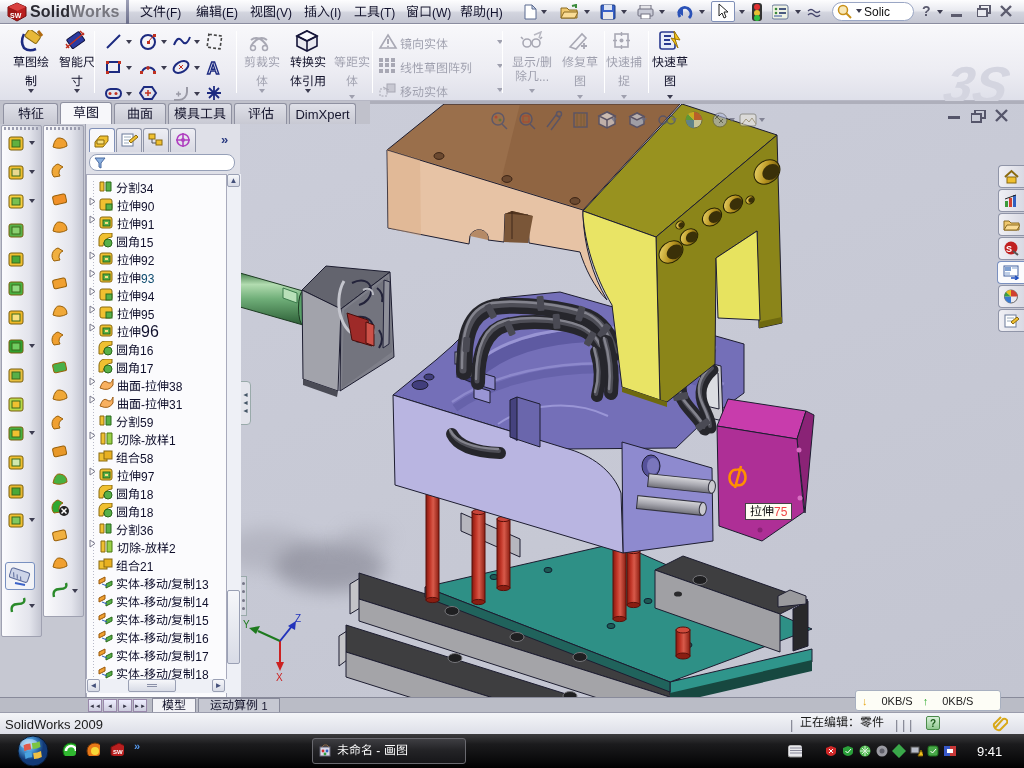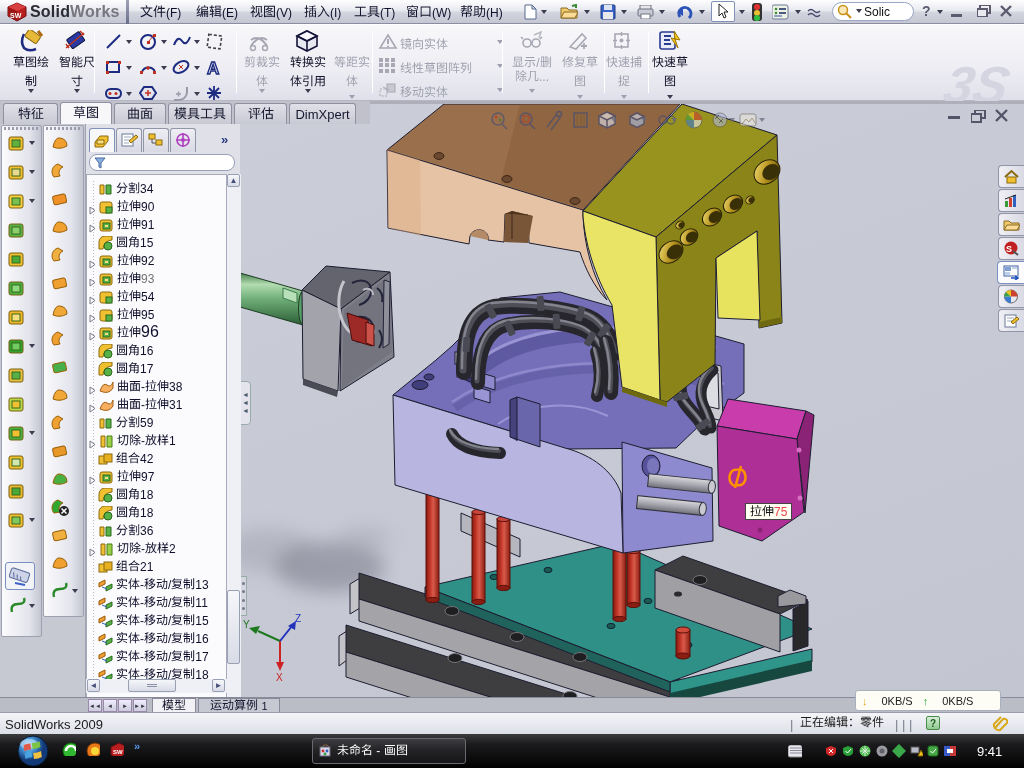--- a/index.html
+++ b/index.html
@@ -11,21 +11,21 @@
 #tabstrip{left:0;top:101px;width:370px;height:23px;background:#c0c1cb}
 .ctab{position:absolute;top:2px;height:21px;background:linear-gradient(#dfe0e8,#c8c9d3);border:1px solid #8f91a1;border-bottom:none;border-radius:3px 3px 0 0;display:flex;align-items:center;justify-content:center;font-size:12px;color:#16162e}
 .ctab.act{background:#f7f7fa;height:22px;top:1px;z-index:3}
 #lbar1{left:1px;top:125px;width:41px;height:512px;background:linear-gradient(90deg,#fbfbfd,#e3e4ec 70%,#c3c5d1);border:1px solid #9fa1b1;border-radius:2px}
 #lbar2{left:43px;top:125px;width:41px;height:492px;background:linear-gradient(90deg,#fbfbfd,#e3e4ec 70%,#c3c5d1);border:1px solid #9fa1b1;border-radius:2px}
 #leftbg{left:0;top:124px;width:85px;height:573px;background:#c6c8d2}
 #fmpanel{left:85px;top:124px;width:155px;height:573px;background:#dfe0e8;border-left:1px solid #9fa1b1}
 .fmtab{position:absolute;top:4px;height:24px;width:26px;background:linear-gradient(#eeeef4,#d8d9e3);border:1px solid #9095a8;border-bottom:none;border-radius:3px 3px 0 0}
 #fmfilter{position:absolute;left:3px;top:30px;width:146px;height:17px;background:#fff;border:1px solid #96a0b8;border-radius:8px}
 #tree{position:absolute;left:0;top:50px;width:141px;height:554px;background:#fbfbfd;border:1px solid #a8aabc;overflow:hidden}
-.ti{position:absolute;left:0;height:18px;display:flex;align-items:flex-end;white-space:nowrap}
+.ti{position:absolute;left:0;height:18px;display:flex;align-items:flex-start;white-space:nowrap}
 .vsb{position:absolute;left:141px;top:50px;width:14px;height:554px;background:#eef0f6}
 .sbb{position:absolute;background:linear-gradient(#f6f7fa,#d8dbe6);border:1px solid #9aa0b4;border-radius:2px;display:flex;align-items:center;justify-content:center;font-size:8px;color:#44507a}
 #viewport{left:240px;top:104px;width:784px;height:593px;background:linear-gradient(160deg,#cbcdd9,#c3c5d1)}
 #vstripline{left:356px;top:101px;width:668px;height:3px;background:#aeafbb}
 #modeltabs{left:0;top:697px;width:1024px;height:15px;background:#babcc6;border-top:1px solid #888a9a}
 .mtab{position:absolute;top:0;height:14px;display:flex;align-items:center;justify-content:center;font-size:11px;color:#16162e}
 #status{left:0;top:712px;width:1024px;height:22px;background:linear-gradient(#f4f5f8,#dddfe8);border-top:1px solid #9a9cac;color:#1a1a1a;font-size:13px}
 #taskbar{left:0;top:734px;width:1024px;height:34px;background:linear-gradient(#3c3c3e,#1b1b1d 30%,#070708 85%,#000)}
 .tbtn{position:absolute;top:4px;height:26px;background:linear-gradient(#55555a,#313134 45%,#1d1d20);border:1px solid #69696f;border-radius:3px;display:flex;align-items:center;color:#fff;font-size:12px}
 .tray{position:absolute;top:10px;width:14px;height:14px;border-radius:3px}
@@ -1349,36 +1349,36 @@
         <span style="margin-left:2px;width:15px;height:15px;display:inline-block"><svg width="15" height="15">
             <rect x="1" y="2" width="12" height="11" rx="2" fill="#f0c030" stroke="#8a6a10"></rect>
             <rect x="4" y="5" width="7" height="6" fill="#58b048" stroke="#2a6a1a"></rect>
             <rect x="6" y="7" width="3" height="2" fill="#f8e080"></rect>
           </svg></span>
         <span style="margin-left:3px"><svg class="zh" width="24" height="14">
             <g transform="translate(0,10.32) scale(0.1200,-0.1200)" fill="#10102c">
               <use href="#z62C9" x="0"></use>
               <use href="#z4F38" x="100"></use>
             </g>
-          </svg><span style="font-size:12px;color:#737373">93</span></span>
+          </svg><span style="font-size:12px;color:#0c4a6e">93</span></span>
       </div>
       <div class="ti" style="top:112px">
         <svg width="9" height="9" style="margin-left:1px">
           <path d="M2,1 l5,3.5 l-5,3.5 z" fill="none" stroke="#7a7a8c"></path>
         </svg>
         <span style="margin-left:2px;width:15px;height:15px;display:inline-block"><svg width="15" height="15">
             <rect x="1" y="2" width="12" height="11" rx="2" fill="#f0c030" stroke="#8a6a10"></rect>
             <rect x="7" y="7" width="6" height="6" fill="#58b048" stroke="#2a6a1a"></rect>
           </svg></span>
         <span style="margin-left:3px"><svg class="zh" width="24" height="14">
             <g transform="translate(0,10.32) scale(0.1200,-0.1200)" fill="#10102c">
               <use href="#z62C9" x="0"></use>
               <use href="#z4F38" x="100"></use>
             </g>
-          </svg><span style="font-size:12px;color:#10102c">54</span></span>
+          </svg><span style="font-size:12px;color:#10102c">94</span></span>
       </div>
       <div class="ti" style="top:130px">
         <svg width="9" height="9" style="margin-left:1px">
           <path d="M2,1 l5,3.5 l-5,3.5 z" fill="none" stroke="#7a7a8c"></path>
         </svg>
         <span style="margin-left:2px;width:15px;height:15px;display:inline-block"><svg width="15" height="15">
             <rect x="1" y="2" width="12" height="11" rx="2" fill="#f0c030" stroke="#8a6a10"></rect>
             <rect x="7" y="7" width="6" height="6" fill="#58b048" stroke="#2a6a1a"></rect>
           </svg></span>
         <span style="margin-left:3px"><svg class="zh" width="24" height="14">
@@ -1505,21 +1505,21 @@
         <span style="width:9px"></span>
         <span style="margin-left:2px;width:15px;height:15px;display:inline-block"><svg width="15" height="15">
             <rect x="1" y="4" width="8" height="8" fill="#f0c030" stroke="#8a6a10"></rect>
             <rect x="6" y="2" width="8" height="8" fill="#e8b020" stroke="#8a6a10"></rect>
           </svg></span>
         <span style="margin-left:3px"><svg class="zh" width="24" height="14">
             <g transform="translate(0,10.32) scale(0.1200,-0.1200)" fill="#10102c">
               <use href="#z7EC4" x="0"></use>
               <use href="#z5408" x="100"></use>
             </g>
-          </svg><span style="font-size:12px;color:#10102c">42</span></span>
+          </svg><span style="font-size:12px;color:#10102c">58</span></span>
       </div>
       <div class="ti" style="top:292px">
         <svg width="9" height="9" style="margin-left:1px">
           <path d="M2,1 l5,3.5 l-5,3.5 z" fill="none" stroke="#7a7a8c"></path>
         </svg>
         <span style="margin-left:2px;width:15px;height:15px;display:inline-block"><svg width="15" height="15">
             <rect x="1" y="2" width="12" height="11" rx="2" fill="#f0c030" stroke="#8a6a10"></rect>
             <rect x="4" y="5" width="7" height="6" fill="#58b048" stroke="#2a6a1a"></rect>
             <rect x="6" y="7" width="3" height="2" fill="#f8e080"></rect>
           </svg></span>
@@ -1641,21 +1641,21 @@
           </svg><span style="font-size:12px;color:#10102c">-</span><svg class="zh" width="24" height="14">
             <g transform="translate(0,10.32) scale(0.1200,-0.1200)" fill="#10102c">
               <use href="#z79FB" x="0"></use>
               <use href="#z52A8" x="100"></use>
             </g>
           </svg><span style="font-size:12px;color:#10102c">/</span><svg class="zh" width="24" height="14">
             <g transform="translate(0,10.32) scale(0.1200,-0.1200)" fill="#10102c">
               <use href="#z590D" x="0"></use>
               <use href="#z5236" x="100"></use>
             </g>
-          </svg><span style="font-size:12px;color:#10102c">11</span></span>
+          </svg><span style="font-size:12px;color:#10102c">14</span></span>
       </div>
       <div class="ti" style="top:436px">
         <span style="width:9px"></span>
         <span style="margin-left:2px;width:15px;height:15px;display:inline-block"><svg width="15" height="15">
             <path d="M1,5 l6,-3 l0,4 l-6,3 z" fill="#f0a030" stroke="#9a5808"></path>
             <path d="M8,9 l6,-3 l0,4 l-6,3 z" fill="#58b048" stroke="#2a6a1a"></path>
             <path d="M4,9 l5,2" stroke="#3060c0"></path>
           </svg></span>
         <span style="margin-left:3px"><svg class="zh" width="24" height="14">
             <g transform="translate(0,10.32) scale(0.1200,-0.1200)" fill="#10102c">

